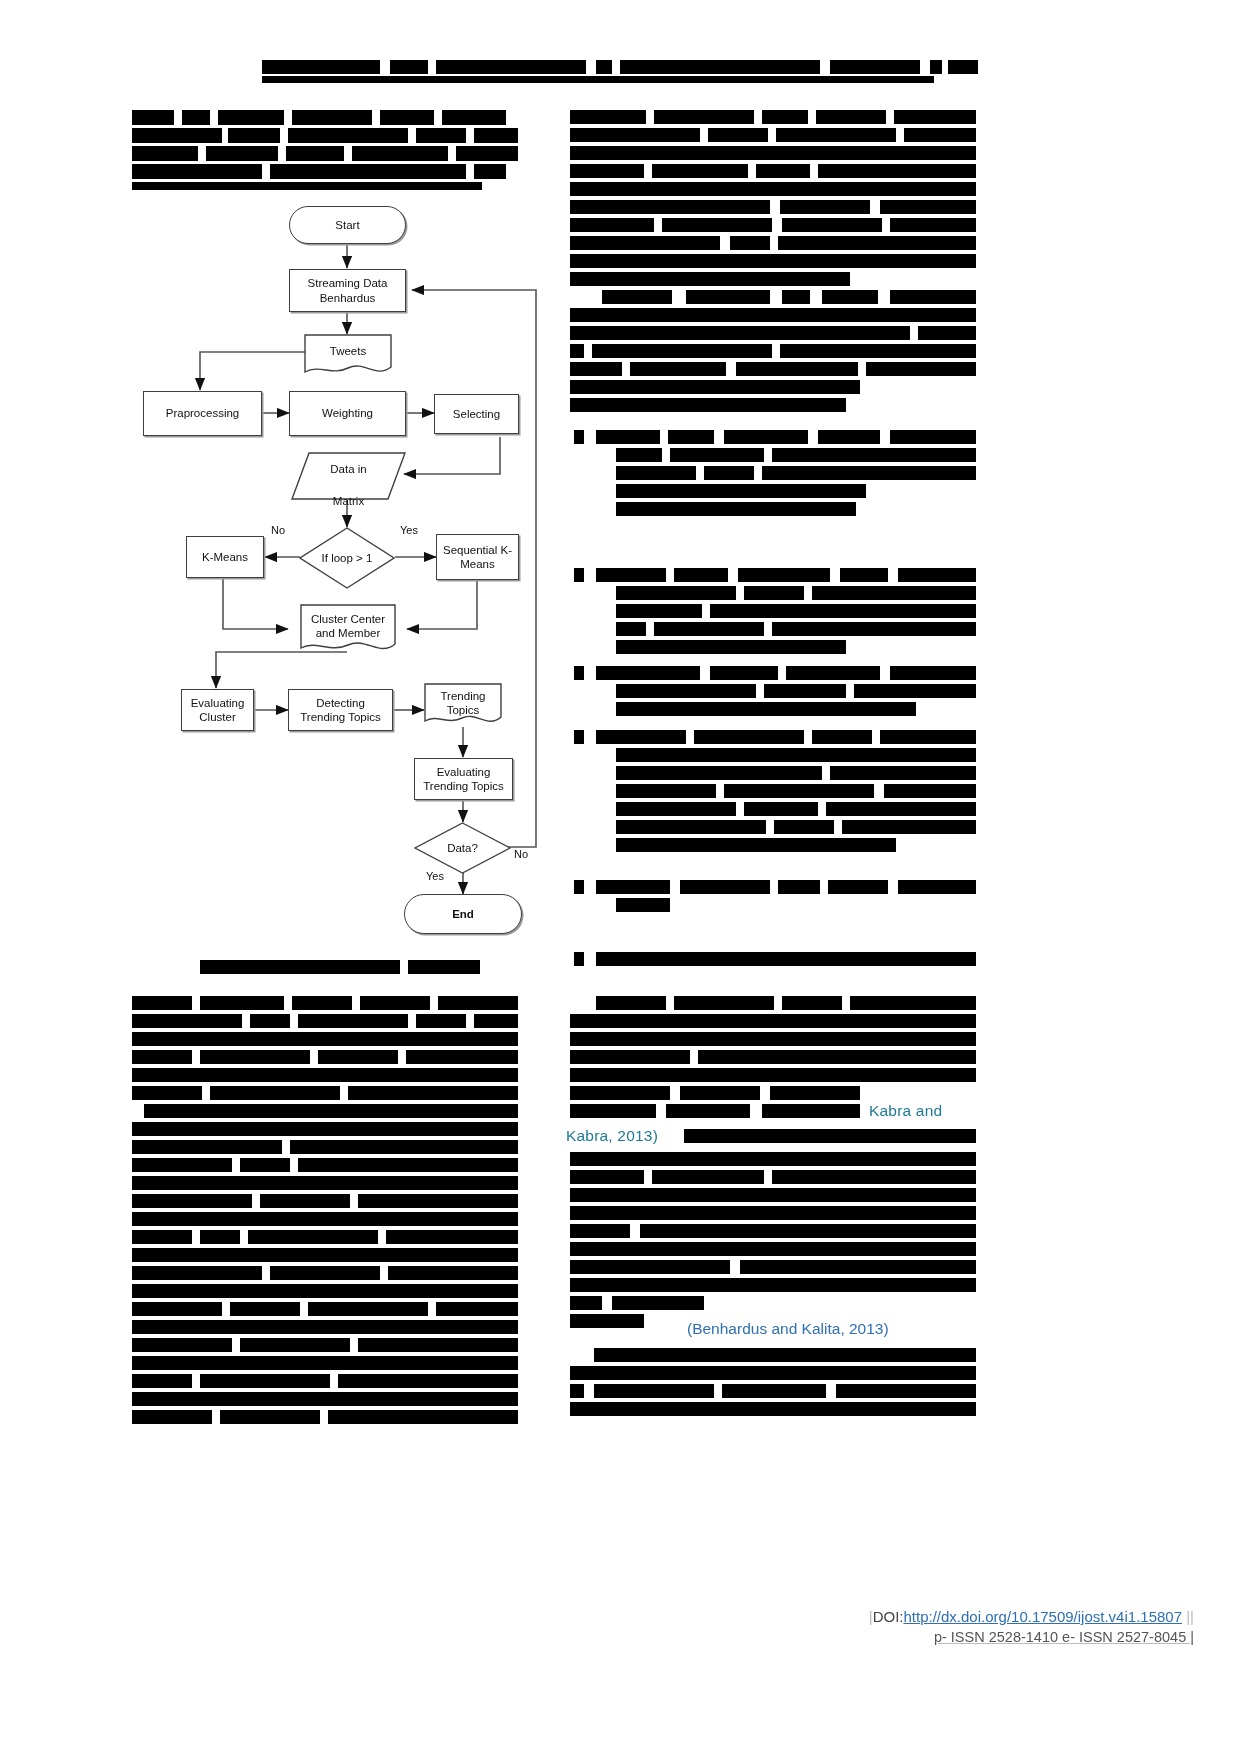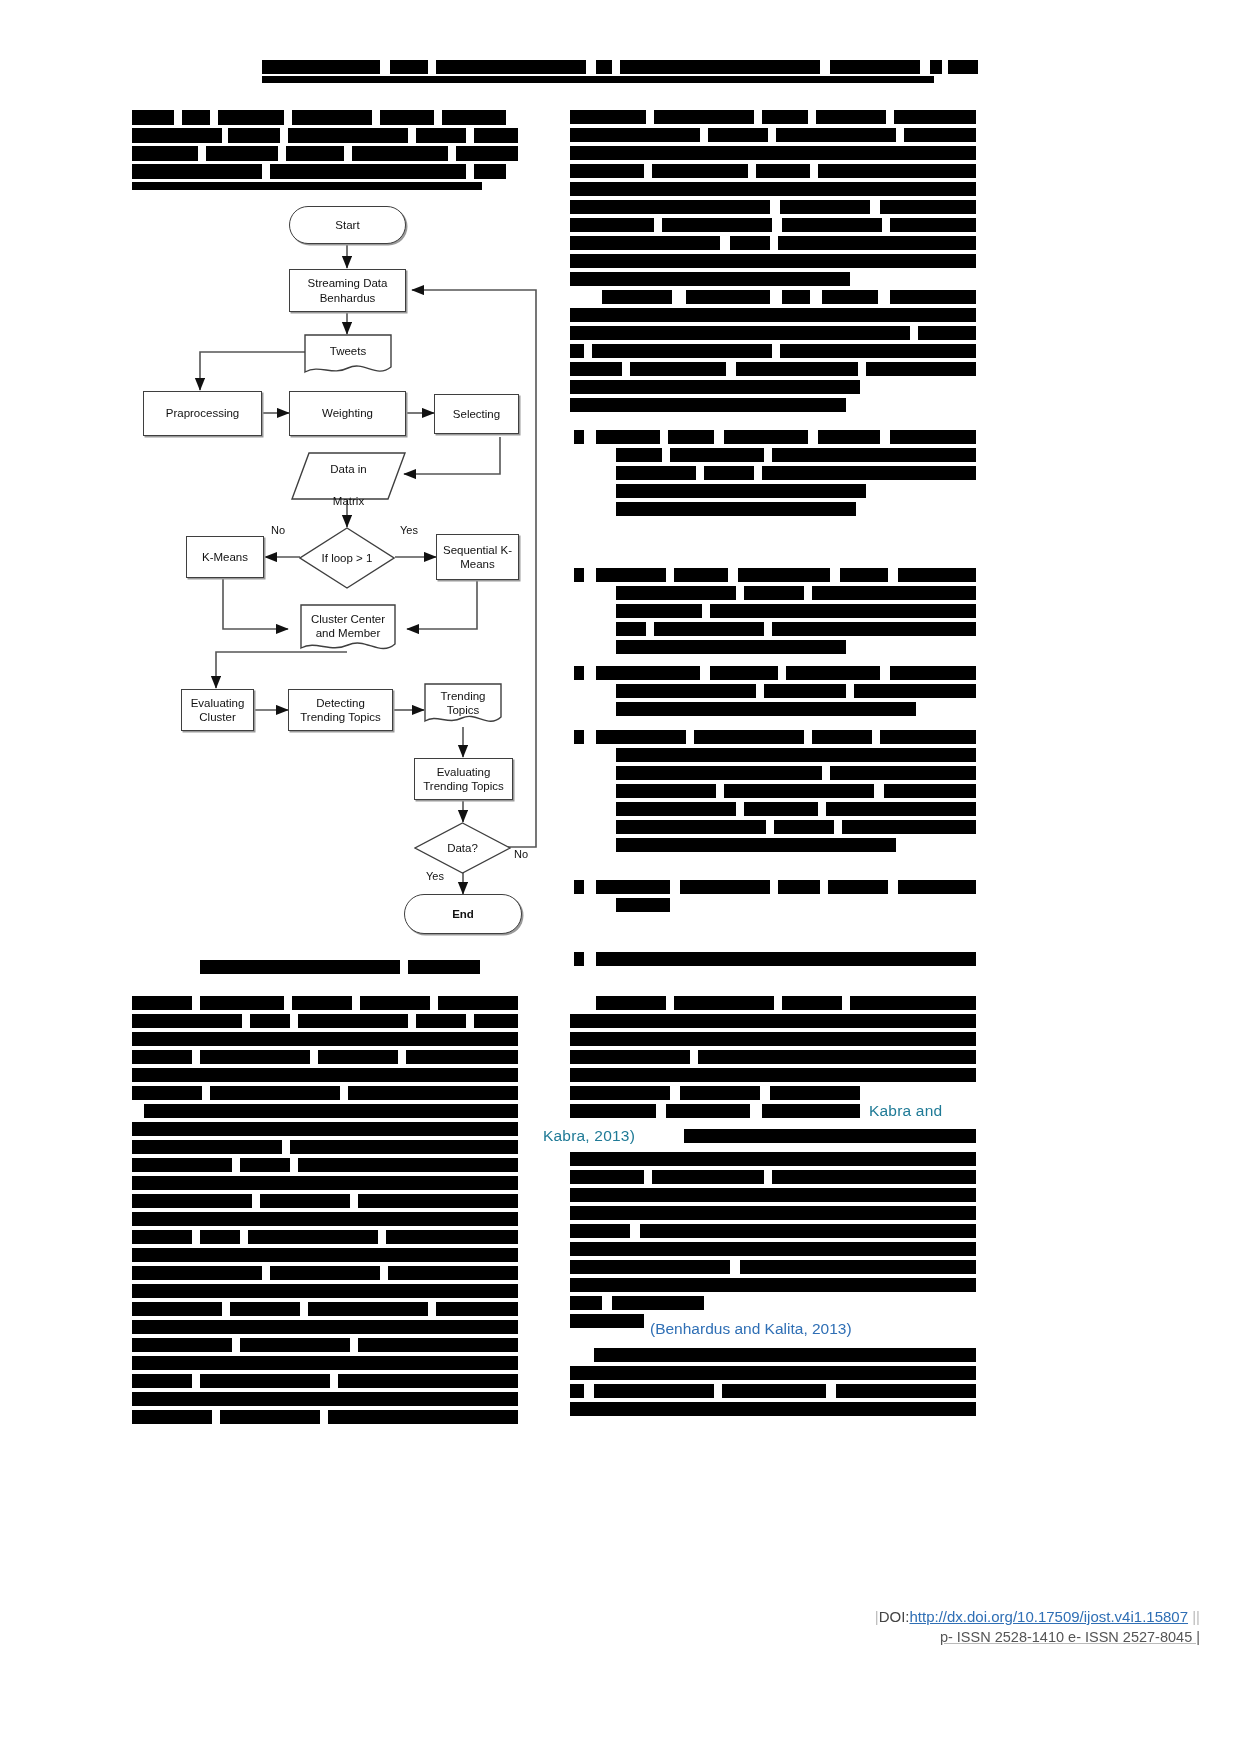--- a/index.html
+++ b/index.html
@@ -26,21 +26,21 @@
   .para .parasvg{position:absolute;inset:0;}
   .para .lbl{position:relative;z-index:2;margin-top:18px;}
   .edgelbl{position:absolute;font-size:11px;color:#111;font-family:"Liberation Sans",sans-serif;}
   svg.wires{position:absolute;left:0;top:0;overflow:visible;}
 
   
   .cite{position:absolute;color:#1f7a96;font-family:"Liberation Sans",sans-serif;font-size:15.5px;
         letter-spacing:.2px;white-space:nowrap;}
   .cite2{position:absolute;color:#2f6fb5;font-family:"Liberation Sans",sans-serif;font-size:15.5px;
         white-space:nowrap;}
-  .footer{position:absolute;right:40px;text-align:right;font-family:"Liberation Sans",sans-serif;
+  .footer{position:absolute;right:46px;text-align:right;font-family:"Liberation Sans",sans-serif;
           color:#444;font-size:15px;}
   .footer .doi{color:#2f6fb5;text-decoration:underline;}
   .footer .issn{color:#555;font-size:14.5px;text-decoration:underline;text-decoration-color:#bbb;}
   .bar{color:#bbb;}
 </style>
 </head>
 <body>
 
 <div class="page">
 
@@ -202,39 +202,39 @@
   <div class="rb" style="left:698px;top:1050px;width:278px;height:14px;"></div>
   <div class="rb" style="left:570px;top:1068px;width:406px;height:14px;"></div>
   <div class="rb" style="left:570px;top:1086px;width:100px;height:14px;"></div>
   <div class="rb" style="left:680px;top:1086px;width:80px;height:14px;"></div>
   <div class="rb" style="left:770px;top:1086px;width:90px;height:14px;"></div>
 
   <div class="rb" style="left:570px;top:1104px;width:86px;height:14px;"></div>
   <div class="rb" style="left:666px;top:1104px;width:84px;height:14px;"></div>
   <div class="rb" style="left:762px;top:1104px;width:98px;height:14px;"></div>
   <div class="cite" style="left:869px;top:1102px;">Kabra and</div>
-  <div class="cite" style="left:543px;top:1127px;">Kabra, 2013)</div>
+  <div class="cite" style="left:566px;top:1127px;">Kabra, 2013)</div>
   <div class="rb" style="left:684px;top:1129px;width:292px;height:14px;"></div>
   <div class="rb" style="left:570px;top:1152px;width:406px;height:14px;"></div>
   <div class="rb" style="left:570px;top:1170px;width:74px;height:14px;"></div>
   <div class="rb" style="left:652px;top:1170px;width:112px;height:14px;"></div>
   <div class="rb" style="left:772px;top:1170px;width:204px;height:14px;"></div>
   <div class="rb" style="left:570px;top:1188px;width:406px;height:14px;"></div>
   <div class="rb" style="left:570px;top:1206px;width:406px;height:14px;"></div>
   <div class="rb" style="left:570px;top:1224px;width:60px;height:14px;"></div>
   <div class="rb" style="left:640px;top:1224px;width:336px;height:14px;"></div>
   <div class="rb" style="left:570px;top:1242px;width:406px;height:14px;"></div>
   <div class="rb" style="left:570px;top:1260px;width:160px;height:14px;"></div>
   <div class="rb" style="left:740px;top:1260px;width:236px;height:14px;"></div>
   <div class="rb" style="left:570px;top:1278px;width:406px;height:14px;"></div>
   <div class="rb" style="left:570px;top:1296px;width:32px;height:14px;"></div>
   <div class="rb" style="left:612px;top:1296px;width:92px;height:14px;"></div>
   <div class="rb" style="left:570px;top:1314px;width:74px;height:14px;"></div>
 
-  <div class="cite2" style="left:650px;top:1320px;">(Benhardus and Kalita, 2013)</div>
+  <div class="cite2" style="left:687px;top:1320px;">(Benhardus and Kalita, 2013)</div>
 
   <div class="rb" style="left:594px;top:1348px;width:382px;height:14px;"></div>
   <div class="rb" style="left:570px;top:1366px;width:406px;height:14px;"></div>
   <div class="rb" style="left:570px;top:1384px;width:14px;height:14px;"></div>
   <div class="rb" style="left:594px;top:1384px;width:120px;height:14px;"></div>
   <div class="rb" style="left:722px;top:1384px;width:104px;height:14px;"></div>
   <div class="rb" style="left:836px;top:1384px;width:140px;height:14px;"></div>
   <div class="rb" style="left:570px;top:1402px;width:406px;height:14px;"></div>
 
   <div class="rb" style="left:200px;top:960px;width:200px;height:14px;"></div>

